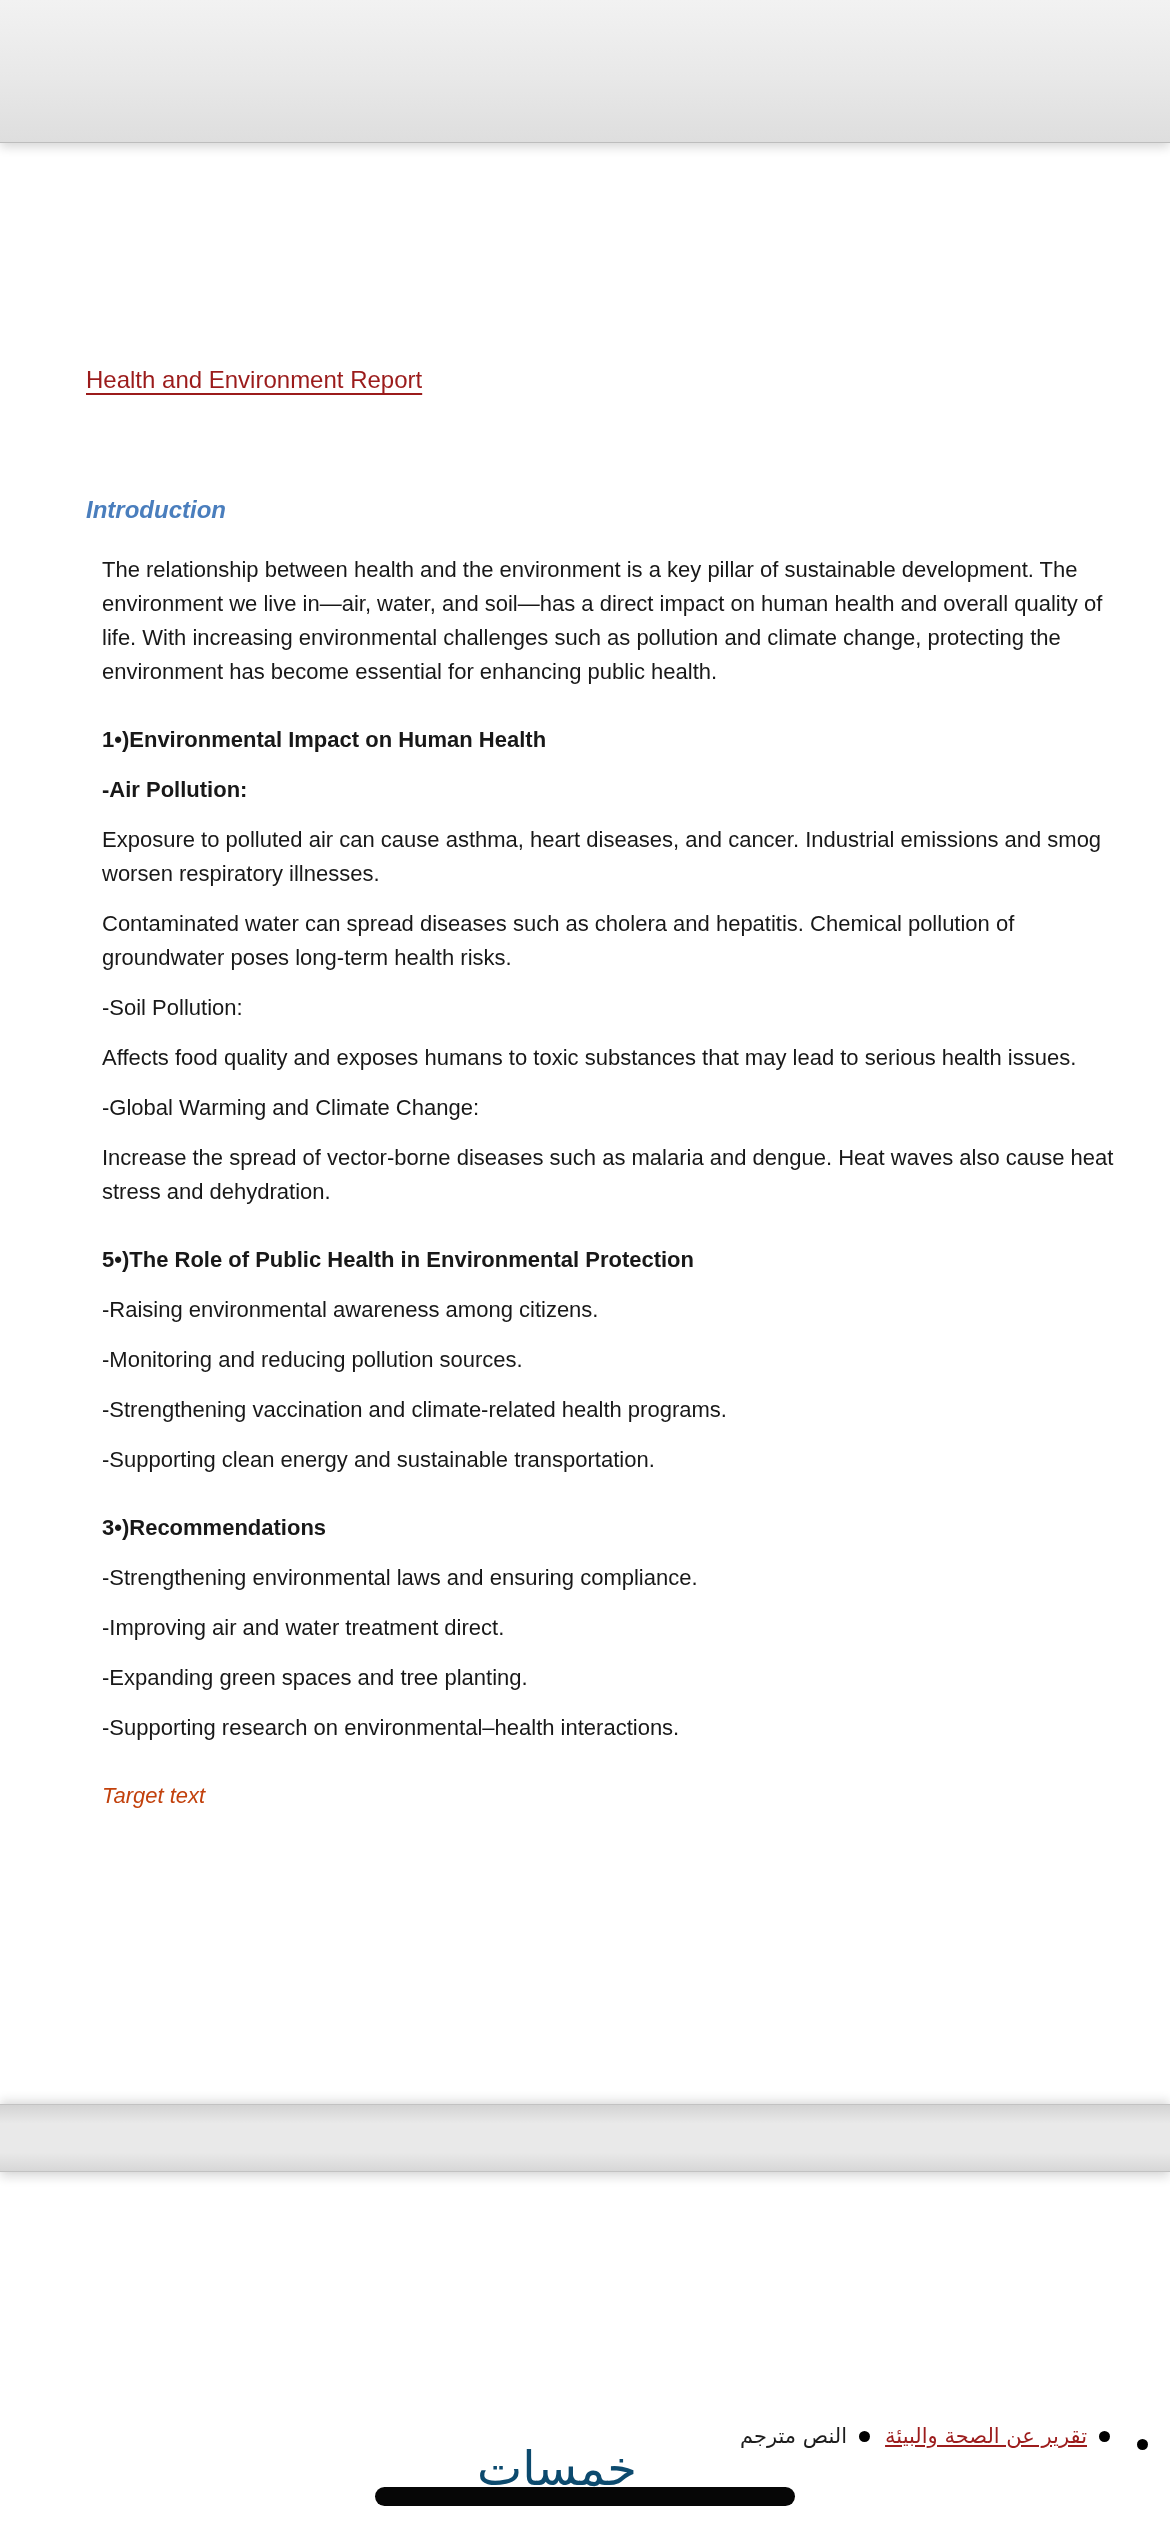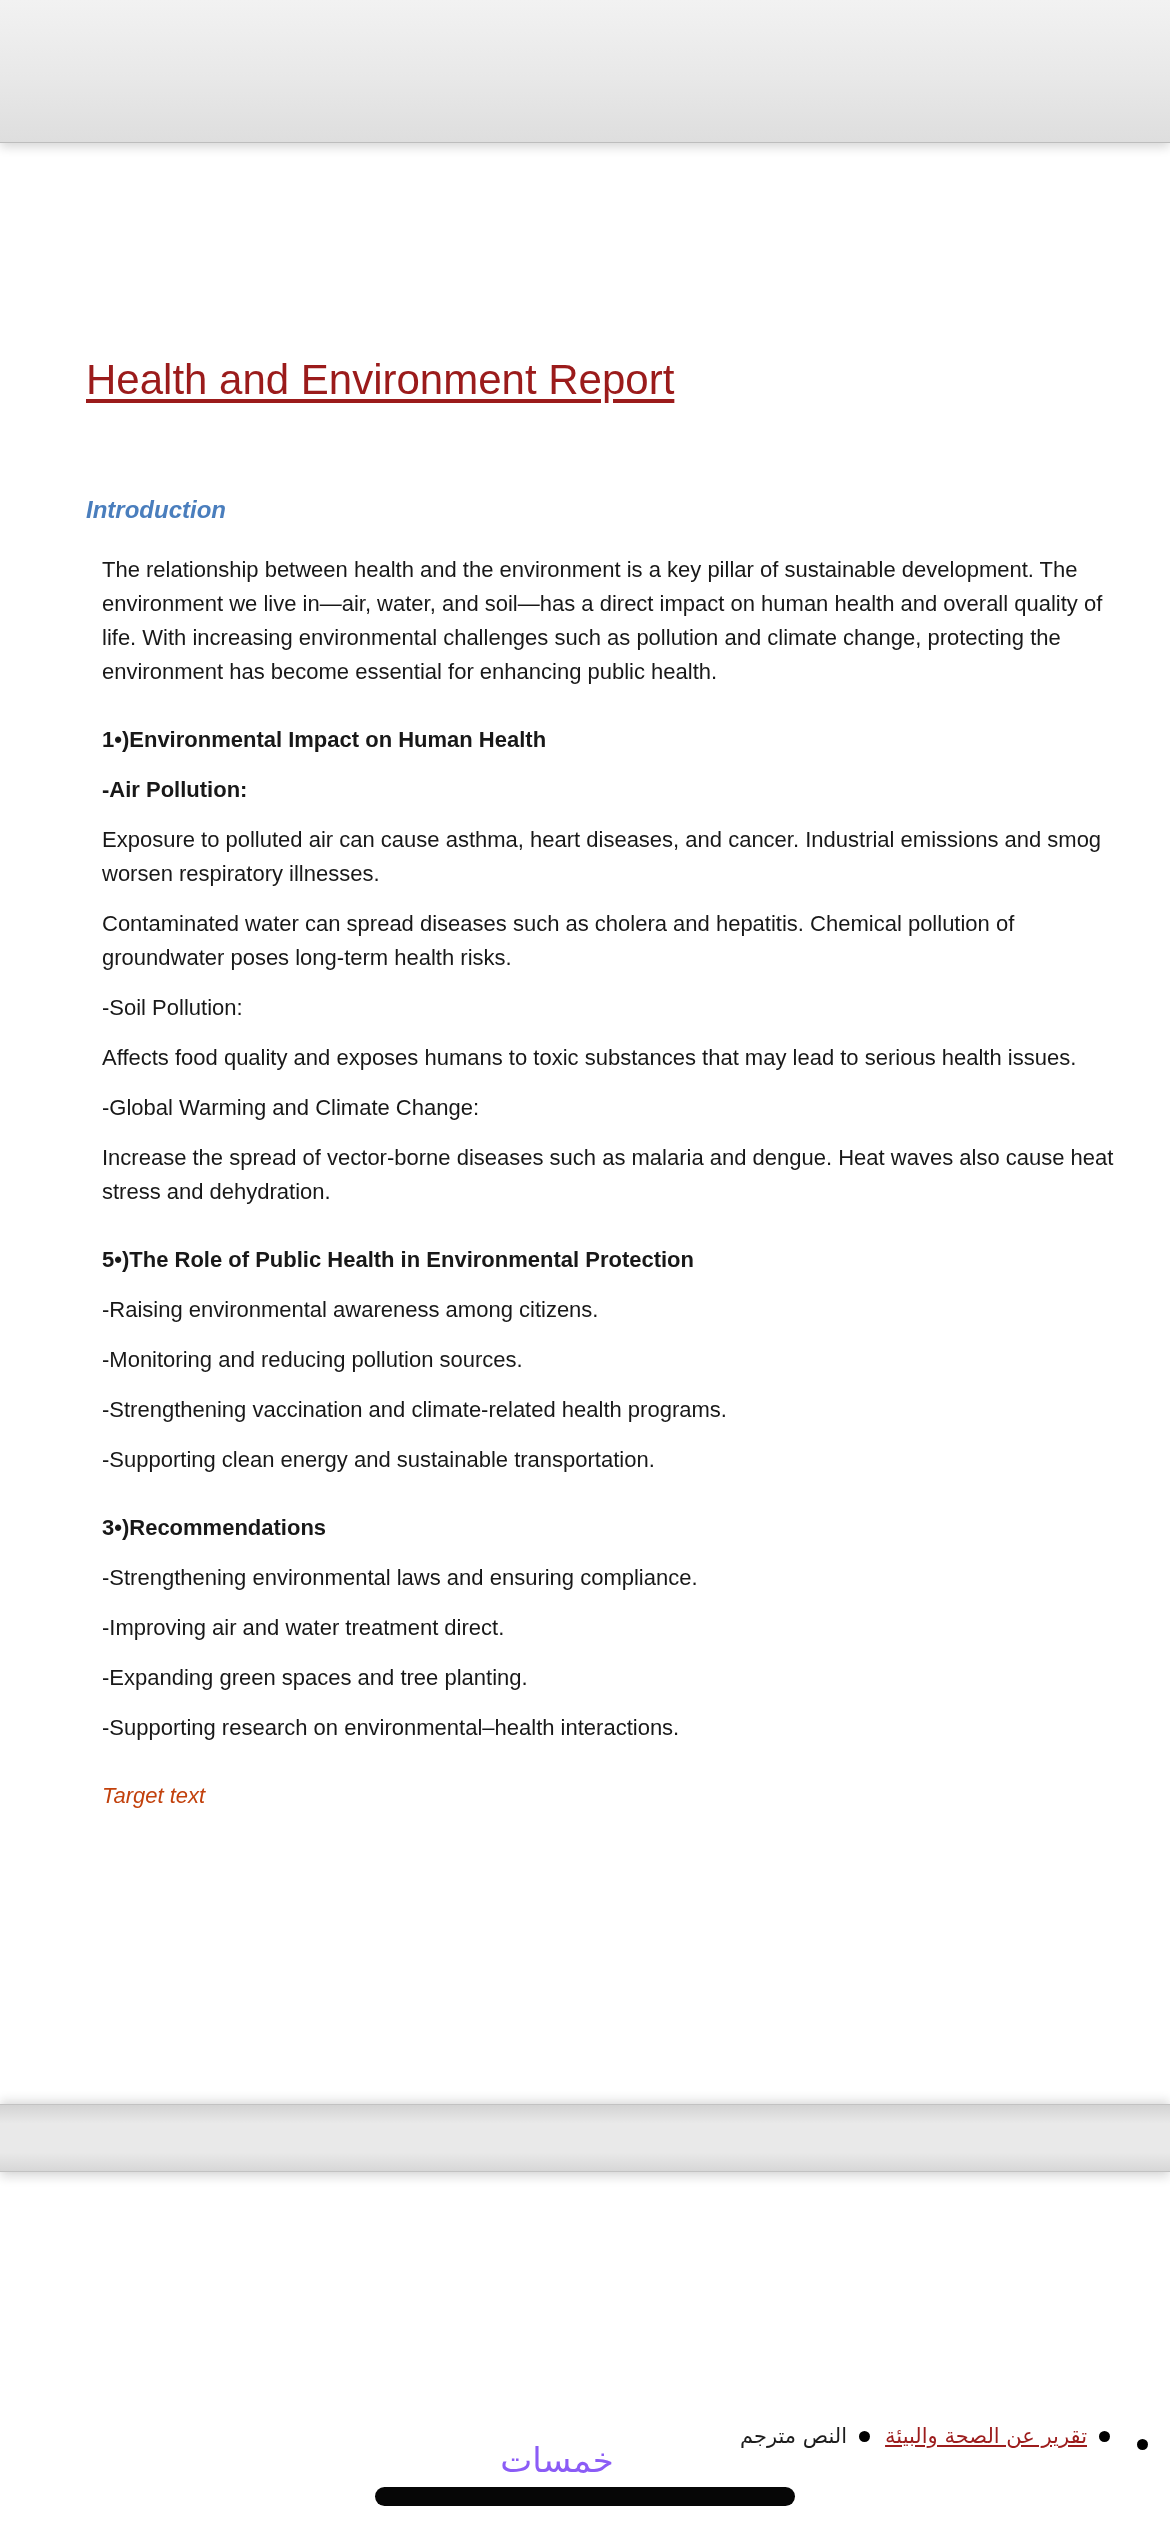--- a/index.html
+++ b/index.html
@@ -37,21 +37,21 @@
     top: 358px;
     left: 86px;
     width: 1044px;
     color: #181818;
     font-size: 22px;
     line-height: 34px;
   }
 
   .doc-title {
     margin: 0;
-    font-size: 42px;
+    font-size: 24px;
     line-height: 44px;
     font-weight: 400;
     color: #9b1b1b;
     text-decoration: underline;
     text-underline-offset: 5px;
   }
 
   .intro-heading {
     margin: 93px 0 0 0;
     font-size: 24px;
@@ -72,23 +72,23 @@
     color: #c2410c;
     font-size: 22px;
   }
 
   .watermark {
     position: absolute;
     top: 2440px;
     left: 557px;
     transform: translateX(-50%);
     font-family: "DejaVu Sans", sans-serif;
-    font-size: 34px;
+    font-size: 48px;
     letter-spacing: 4px;
-    color: #8b5cf6;
+    color: #0c4a6e;
     white-space: nowrap;
   }
 
   .notes {
     position: absolute;
     top: 2422px;
     right: 22px;
     display: flex;
     flex-direction: row;
     align-items: flex-end;

